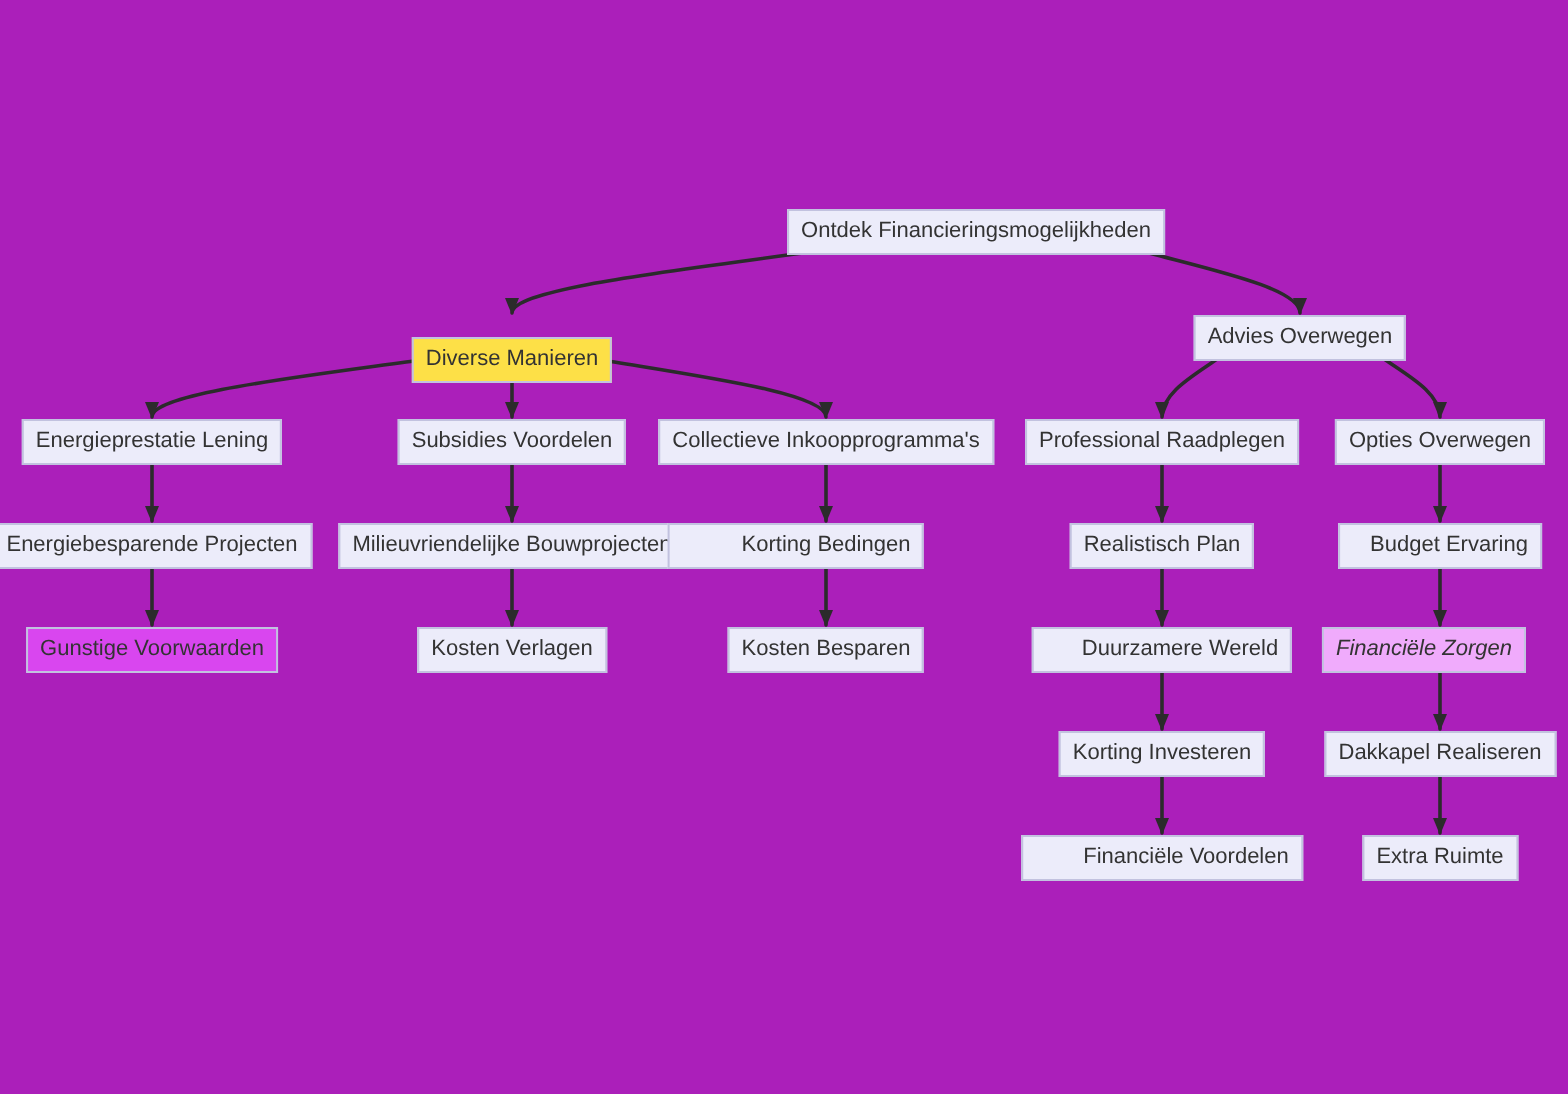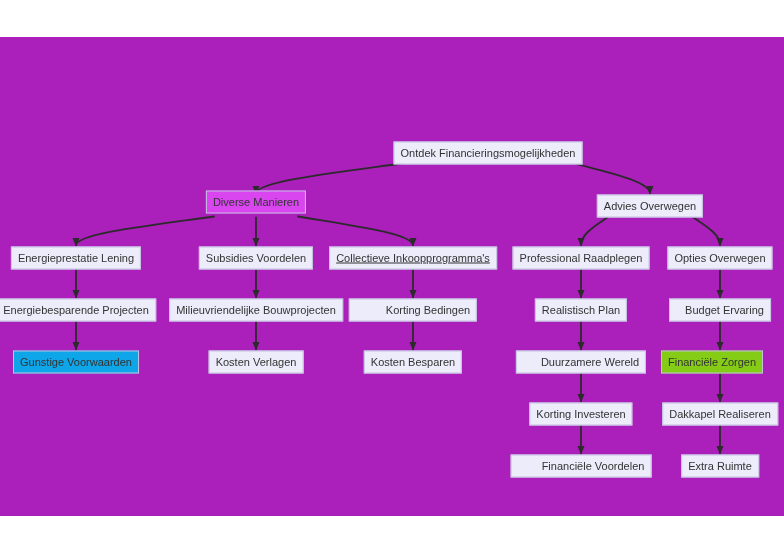--- a/index.html
+++ b/index.html
@@ -1,23 +1,22 @@
 <!DOCTYPE html>
 <html><head>
 <meta charset="utf-8">
 <style>
   html, body { margin: 0; padding: 0; }
   body { font-family: "Liberation Sans", sans-serif; }
   #stage {
     position: relative;
     width: 784px;
-    height: 479px;
+    height: 547px;
     overflow: hidden;
     background: #ab1fba;
-    margin-top: 37px;
   }
   #edges {
     position: absolute;
     left: 0; top: 0;
     width: 784px; height: 547px;
     pointer-events: none;
   }
   .node {
     position: absolute;
     transform: translate(-50%, -50%);
@@ -61,35 +60,35 @@
         <path d="M581,336.5 L581,364.5" fill="none" stroke="#2b2b2b" stroke-width="1.8" stroke-linecap="round" marker-end="url(#arrowhead)"></path>
         <path d="M581,388.5 L581,416.5" fill="none" stroke="#2b2b2b" stroke-width="1.8" stroke-linecap="round" marker-end="url(#arrowhead)"></path>
         <path d="M720,232.5 L720,260.5" fill="none" stroke="#2b2b2b" stroke-width="1.8" stroke-linecap="round" marker-end="url(#arrowhead)"></path>
         <path d="M720,284.5 L720,312.5" fill="none" stroke="#2b2b2b" stroke-width="1.8" stroke-linecap="round" marker-end="url(#arrowhead)"></path>
         <path d="M720,336.5 L720,364.5" fill="none" stroke="#2b2b2b" stroke-width="1.8" stroke-linecap="round" marker-end="url(#arrowhead)"></path>
         <path d="M720,388.5 L720,416.5" fill="none" stroke="#2b2b2b" stroke-width="1.8" stroke-linecap="round" marker-end="url(#arrowhead)"></path>
       </g>
   </svg>
   <div id="nodes">
       <div class="node" style="left: 488px; top: 116px; background: rgb(236, 236, 250); border-color: rgb(194, 194, 223); color: rgb(51, 51, 51);">Ontdek Financieringsmogelijkheden</div>
-      <div class="node" style="left: 256px; top: 165px; background: #d946ef; border-color: rgb(194, 194, 223); color: rgb(51, 51, 51);">Diverse Manieren</div>
+      <div class="node" style="left: 256px; top: 180px; background: #fde047; border-color: rgb(194, 194, 223); color: rgb(51, 51, 51);">Diverse Manieren</div>
       <div class="node" style="left: 650px; top: 169px; background: rgb(236, 236, 250); border-color: rgb(194, 194, 223); color: rgb(51, 51, 51);">Advies Overwegen</div>
       <div class="node" style="left: 76px; top: 221px; background: rgb(236, 236, 250); border-color: rgb(194, 194, 223); color: rgb(51, 51, 51);">Energieprestatie Lening</div>
       <div class="node" style="left: 256px; top: 221px; background: rgb(236, 236, 250); border-color: rgb(194, 194, 223); color: rgb(51, 51, 51);">Subsidies Voordelen</div>
-      <div class="node" style="left: 413px; top: 221px; background: rgb(236, 236, 250); border-color: rgb(194, 194, 223); color: rgb(51, 51, 51); text-decoration: underline;">Collectieve Inkoopprogramma's</div>
+      <div class="node" style="left: 413px; top: 221px; background: rgb(236, 236, 250); border-color: rgb(194, 194, 223); color: rgb(51, 51, 51);">Collectieve Inkoopprogramma's</div>
       <div class="node" style="left: 581px; top: 221px; background: rgb(236, 236, 250); border-color: rgb(194, 194, 223); color: rgb(51, 51, 51);">Professional Raadplegen</div>
       <div class="node" style="left: 720px; top: 221px; background: rgb(236, 236, 250); border-color: rgb(194, 194, 223); color: rgb(51, 51, 51);">Opties Overwegen</div>
       <div class="node" style="left: 76px; top: 273px; background: rgb(236, 236, 250); border-color: rgb(194, 194, 223); color: rgb(51, 51, 51);">Energiebesparende Projecten</div>
       <div class="node" style="left: 256px; top: 273px; background: rgb(236, 236, 250); border-color: rgb(194, 194, 223); color: rgb(51, 51, 51);">Milieuvriendelijke Bouwprojecten</div>
-      <div class="node" style="left: 413px; top: 273px; background: rgb(236, 236, 250); border-color: rgb(194, 194, 223); color: rgb(51, 51, 51); padding-left: 36px;">Korting Bedingen</div>
+      <div class="node" style="left: 398px; top: 273px; background: rgb(236, 236, 250); border-color: rgb(194, 194, 223); color: rgb(51, 51, 51); padding-left: 36px;">Korting Bedingen</div>
       <div class="node" style="left: 581px; top: 273px; background: rgb(236, 236, 250); border-color: rgb(194, 194, 223); color: rgb(51, 51, 51);">Realistisch Plan</div>
       <div class="node" style="left: 720px; top: 273px; background: rgb(236, 236, 250); border-color: rgb(194, 194, 223); color: rgb(51, 51, 51); padding-left: 15px;">Budget Ervaring</div>
-      <div class="node" style="left: 76px; top: 325px; background: #0ea5e9; border-color: rgb(194, 194, 223); color: rgb(51, 51, 51);">Gunstige Voorwaarden</div>
+      <div class="node" style="left: 76px; top: 325px; background: #d946ef; border-color: rgb(194, 194, 223); color: rgb(51, 51, 51);">Gunstige Voorwaarden</div>
       <div class="node" style="left: 256px; top: 325px; background: rgb(236, 236, 250); border-color: rgb(194, 194, 223); color: rgb(51, 51, 51);">Kosten Verlagen</div>
       <div class="node" style="left: 413px; top: 325px; background: rgb(236, 236, 250); border-color: rgb(194, 194, 223); color: rgb(51, 51, 51);">Kosten Besparen</div>
       <div class="node" style="left: 581px; top: 325px; background: rgb(236, 236, 250); border-color: rgb(194, 194, 223); color: rgb(51, 51, 51); padding-left: 24px;">Duurzamere Wereld</div>
-      <div class="node" style="left: 712px; top: 325px; background: #84cc16; border-color: rgb(194, 194, 223); color: rgb(51, 51, 51);">Financiële Zorgen</div>
+      <div class="node" style="left: 712px; top: 325px; background: #f0abfc; border-color: rgb(194, 194, 223); color: rgb(51, 51, 51); font-style: italic;">Financiële Zorgen</div>
       <div class="node" style="left: 581px; top: 377px; background: rgb(236, 236, 250); border-color: rgb(194, 194, 223); color: rgb(51, 51, 51);">Korting Investeren</div>
       <div class="node" style="left: 720px; top: 377px; background: rgb(236, 236, 250); border-color: rgb(194, 194, 223); color: rgb(51, 51, 51);">Dakkapel Realiseren</div>
       <div class="node" style="left: 581px; top: 429px; background: rgb(236, 236, 250); border-color: rgb(194, 194, 223); color: rgb(51, 51, 51); padding-left: 30px;">Financiële Voordelen</div>
       <div class="node" style="left: 720px; top: 429px; background: rgb(236, 236, 250); border-color: rgb(194, 194, 223); color: rgb(51, 51, 51);">Extra Ruimte</div>
     </div>
 </div>
 
 </body></html>

